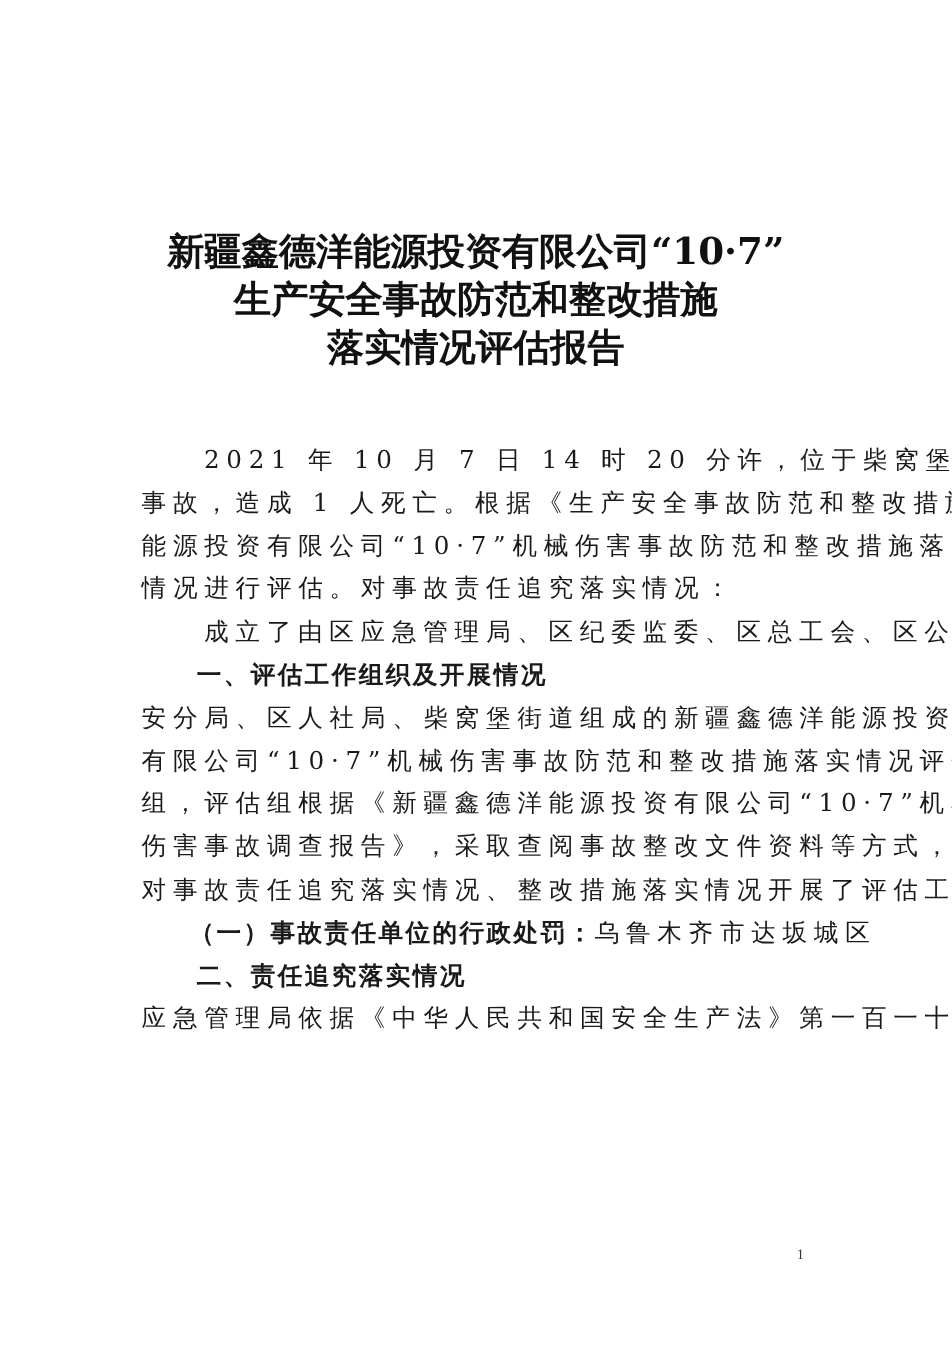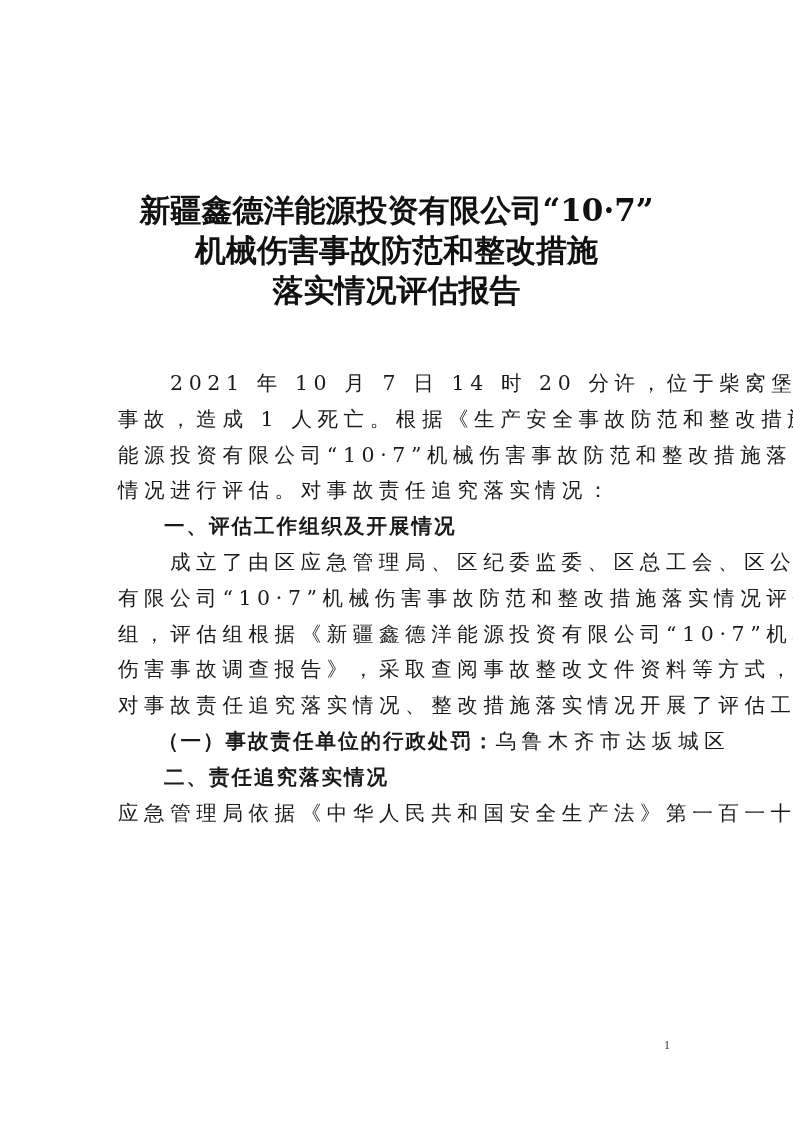--- a/index.html
+++ b/index.html
@@ -30,32 +30,33 @@
     position: absolute; left: 664px; top: 1038px;
     font-family: "Liberation Serif", serif; font-size: 12px; color: #333;
   }
 </style>
 </head>
 <body>
 
 <div class="page">
   <div class="title">
     <div>新疆鑫德洋能源投资有限公司“10·7”</div>
-    <div>机械伤害事故防范和整改措施</div>
+    <div>生产安全事故防范和整改措施</div>
     <div>落实情况评估报告</div>
   </div>
 
   <div class="body">
     <div class="line indent">2021 年 10 月 7 日 14 时 20 分许，位于柴窝堡街道窝儿</div>
     <div class="line">事故，造成 1 人死亡。根据《生产安全事故防范和整改措施</div>
     <div class="line">能源投资有限公司“10·7”机械伤害事故防范和整改措施落实</div>
     <div class="line">情况进行评估。对事故责任追究落实情况：</div>
 
+    <div class="line indent">成立了由区应急管理局、区纪委监委、区总工会、区公</div>
     <div class="line heading">一、评估工作组织及开展情况</div>
-    <div class="line indent">成立了由区应急管理局、区纪委监委、区总工会、区公</div>
+    <div class="line">安分局、区人社局、柴窝堡街道组成的新疆鑫德洋能源投资</div>
     <div class="line">有限公司“10·7”机械伤害事故防范和整改措施落实情况评估</div>
     <div class="line">组，评估组根据《新疆鑫德洋能源投资有限公司“10·7”机械</div>
     <div class="line">伤害事故调查报告》，采取查阅事故整改文件资料等方式，</div>
     <div class="line">对事故责任追究落实情况、整改措施落实情况开展了评估工</div>
 
     <div class="line" style="padding-left:40px;">
       <span class="bold">（一）事故责任单位的行政处罚：</span><span>乌鲁木齐市达坂城区</span>
     </div>
     <div class="line heading">二、责任追究落实情况</div>
     <div class="line">应急管理局依据《中华人民共和国安全生产法》第一百一十</div>

